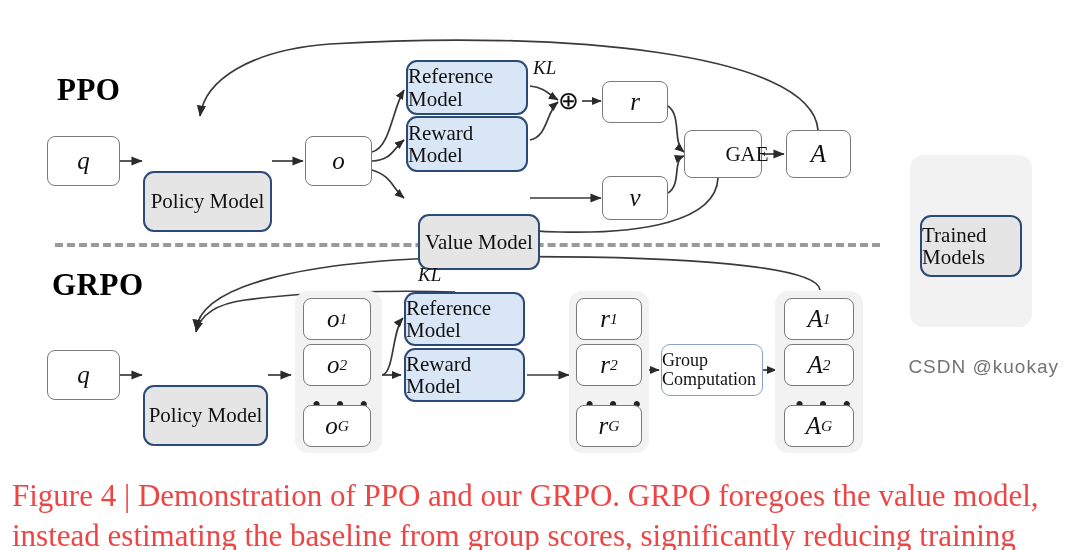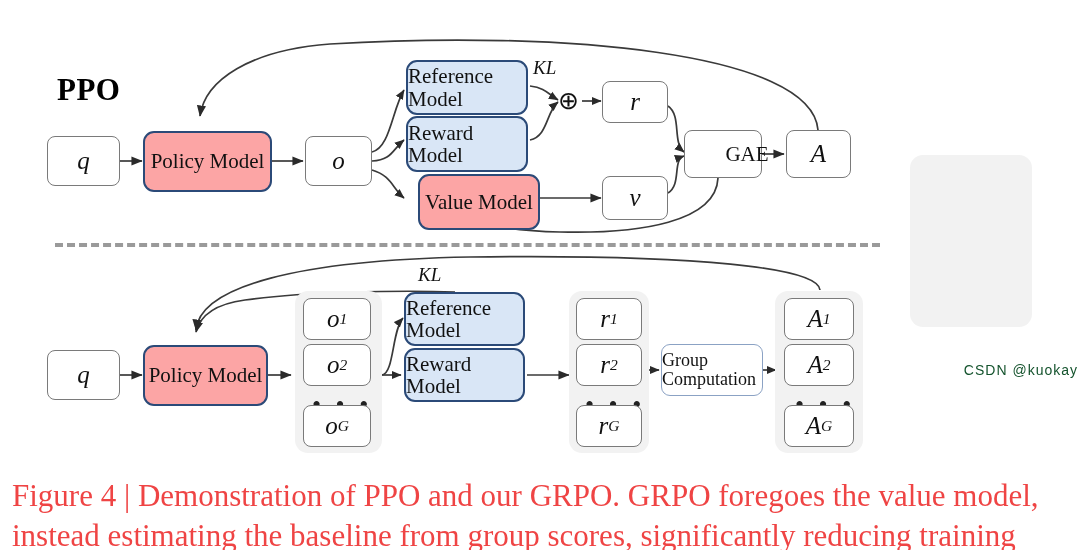--- a/index.html
+++ b/index.html
@@ -25,21 +25,21 @@
     border:1.6px solid #6f6f6f;
     font-family:"Liberation Serif", serif;
     color:#111;
     z-index:3;
   }
   .node.plain{border:1.6px solid #7a7a7a;border-radius:8px;}
   .node.model{
     border:2.3px solid #2b4a78;
     border-radius:11px;
   }
-  .node.trained{background:#fca5a5;}
+  .node.trained{background:#e5e5e5;margin-top:40px;}
   .node.frozen{background:#d9e6f6;}
   .node.thinblue{border:1.4px solid #8ba2c4;border-radius:9px;background:#fff;}
 
   .var{font-style:italic;font-size:25px;font-family:"Liberation Serif", serif;}
   .var sub{font-size:0.62em;font-style:italic;}
   .romanlbl{font-size:21px;}
   .smalllbl{font-size:18px;}
 
   .group-bg{
     position:absolute;
@@ -97,24 +97,24 @@
     left:12px;top:476px;width:1058px;
     font-family:"Liberation Serif", serif;
     font-size:31px;
     line-height:1.28;
     color:#ef4444;
     z-index:4;
   }
 
   .watermark{
     position:absolute;
-    right:2px;bottom:8px;
+    right:21px;bottom:8px;
     font-family:"Liberation Sans", sans-serif;
-    font-size:14px;
-    color:#14532d;
+    font-size:19px;
+    color:#737373;
     letter-spacing:1px;
     z-index:5;
   }
 </style>
 </head>
 <body>
 
 <div id="stage">
 
   <svg id="wires" viewBox="0 0 1080 550">
@@ -197,20 +197,21 @@
   <div class="node plain var" style="left:602px;top:81px;width:66px;height:42px;">r</div>
 
   <div class="node plain var" style="left:602px;top:176px;width:66px;height:44px;">v</div>
 
   <div class="node plain romanlbl" style="left:684px;top:130px;width:78px;height:48px;padding-left:48px;">GAE</div>
 
   <div class="node plain var" style="left:786px;top:130px;width:65px;height:48px;">A</div>
 
   <div class="divider"></div>
 
+  <div class="section-title" style="left:52px;top:267px;">GRPO</div>
 
   <div class="node plain var" style="left:47px;top:350px;width:73px;height:50px;">q</div>
 
   <div class="node model trained romanlbl" style="left:143px;top:345px;width:125px;height:61px;">Policy Model</div>
 
   <div class="group-bg" style="left:295px;top:291px;width:87px;height:162px;"></div>
   <div class="node plain var" style="left:303px;top:298px;width:68px;height:42px;">
     <span>o</span>
       <sub>1</sub>
   </div>
@@ -256,18 +257,19 @@
     <span>A</span>
       <sub>2</sub>
   </div>
   <div class="dots" style="left:795px;top:392px;">• • •</div>
   <div class="node plain var" style="left:784px;top:405px;width:70px;height:42px;">
     <span>A</span>
       <sub>G</sub>
   </div>
 
   <div class="group-bg" style="left:910px;top:155px;width:122px;height:172px;"></div>
+  <div class="node model trained romanlbl" style="left:920px;top:175px;width:102px;height:62px;">Trained Models</div>
 
   <div class="caption">Figure 4 | Demonstration of PPO and our GRPO. GRPO foregoes the value model, instead estimating the baseline from group scores, significantly reducing training resources.</div>
 
   <div class="watermark">CSDN @kuokay</div>
 
 </div>
 
 </body></html>

